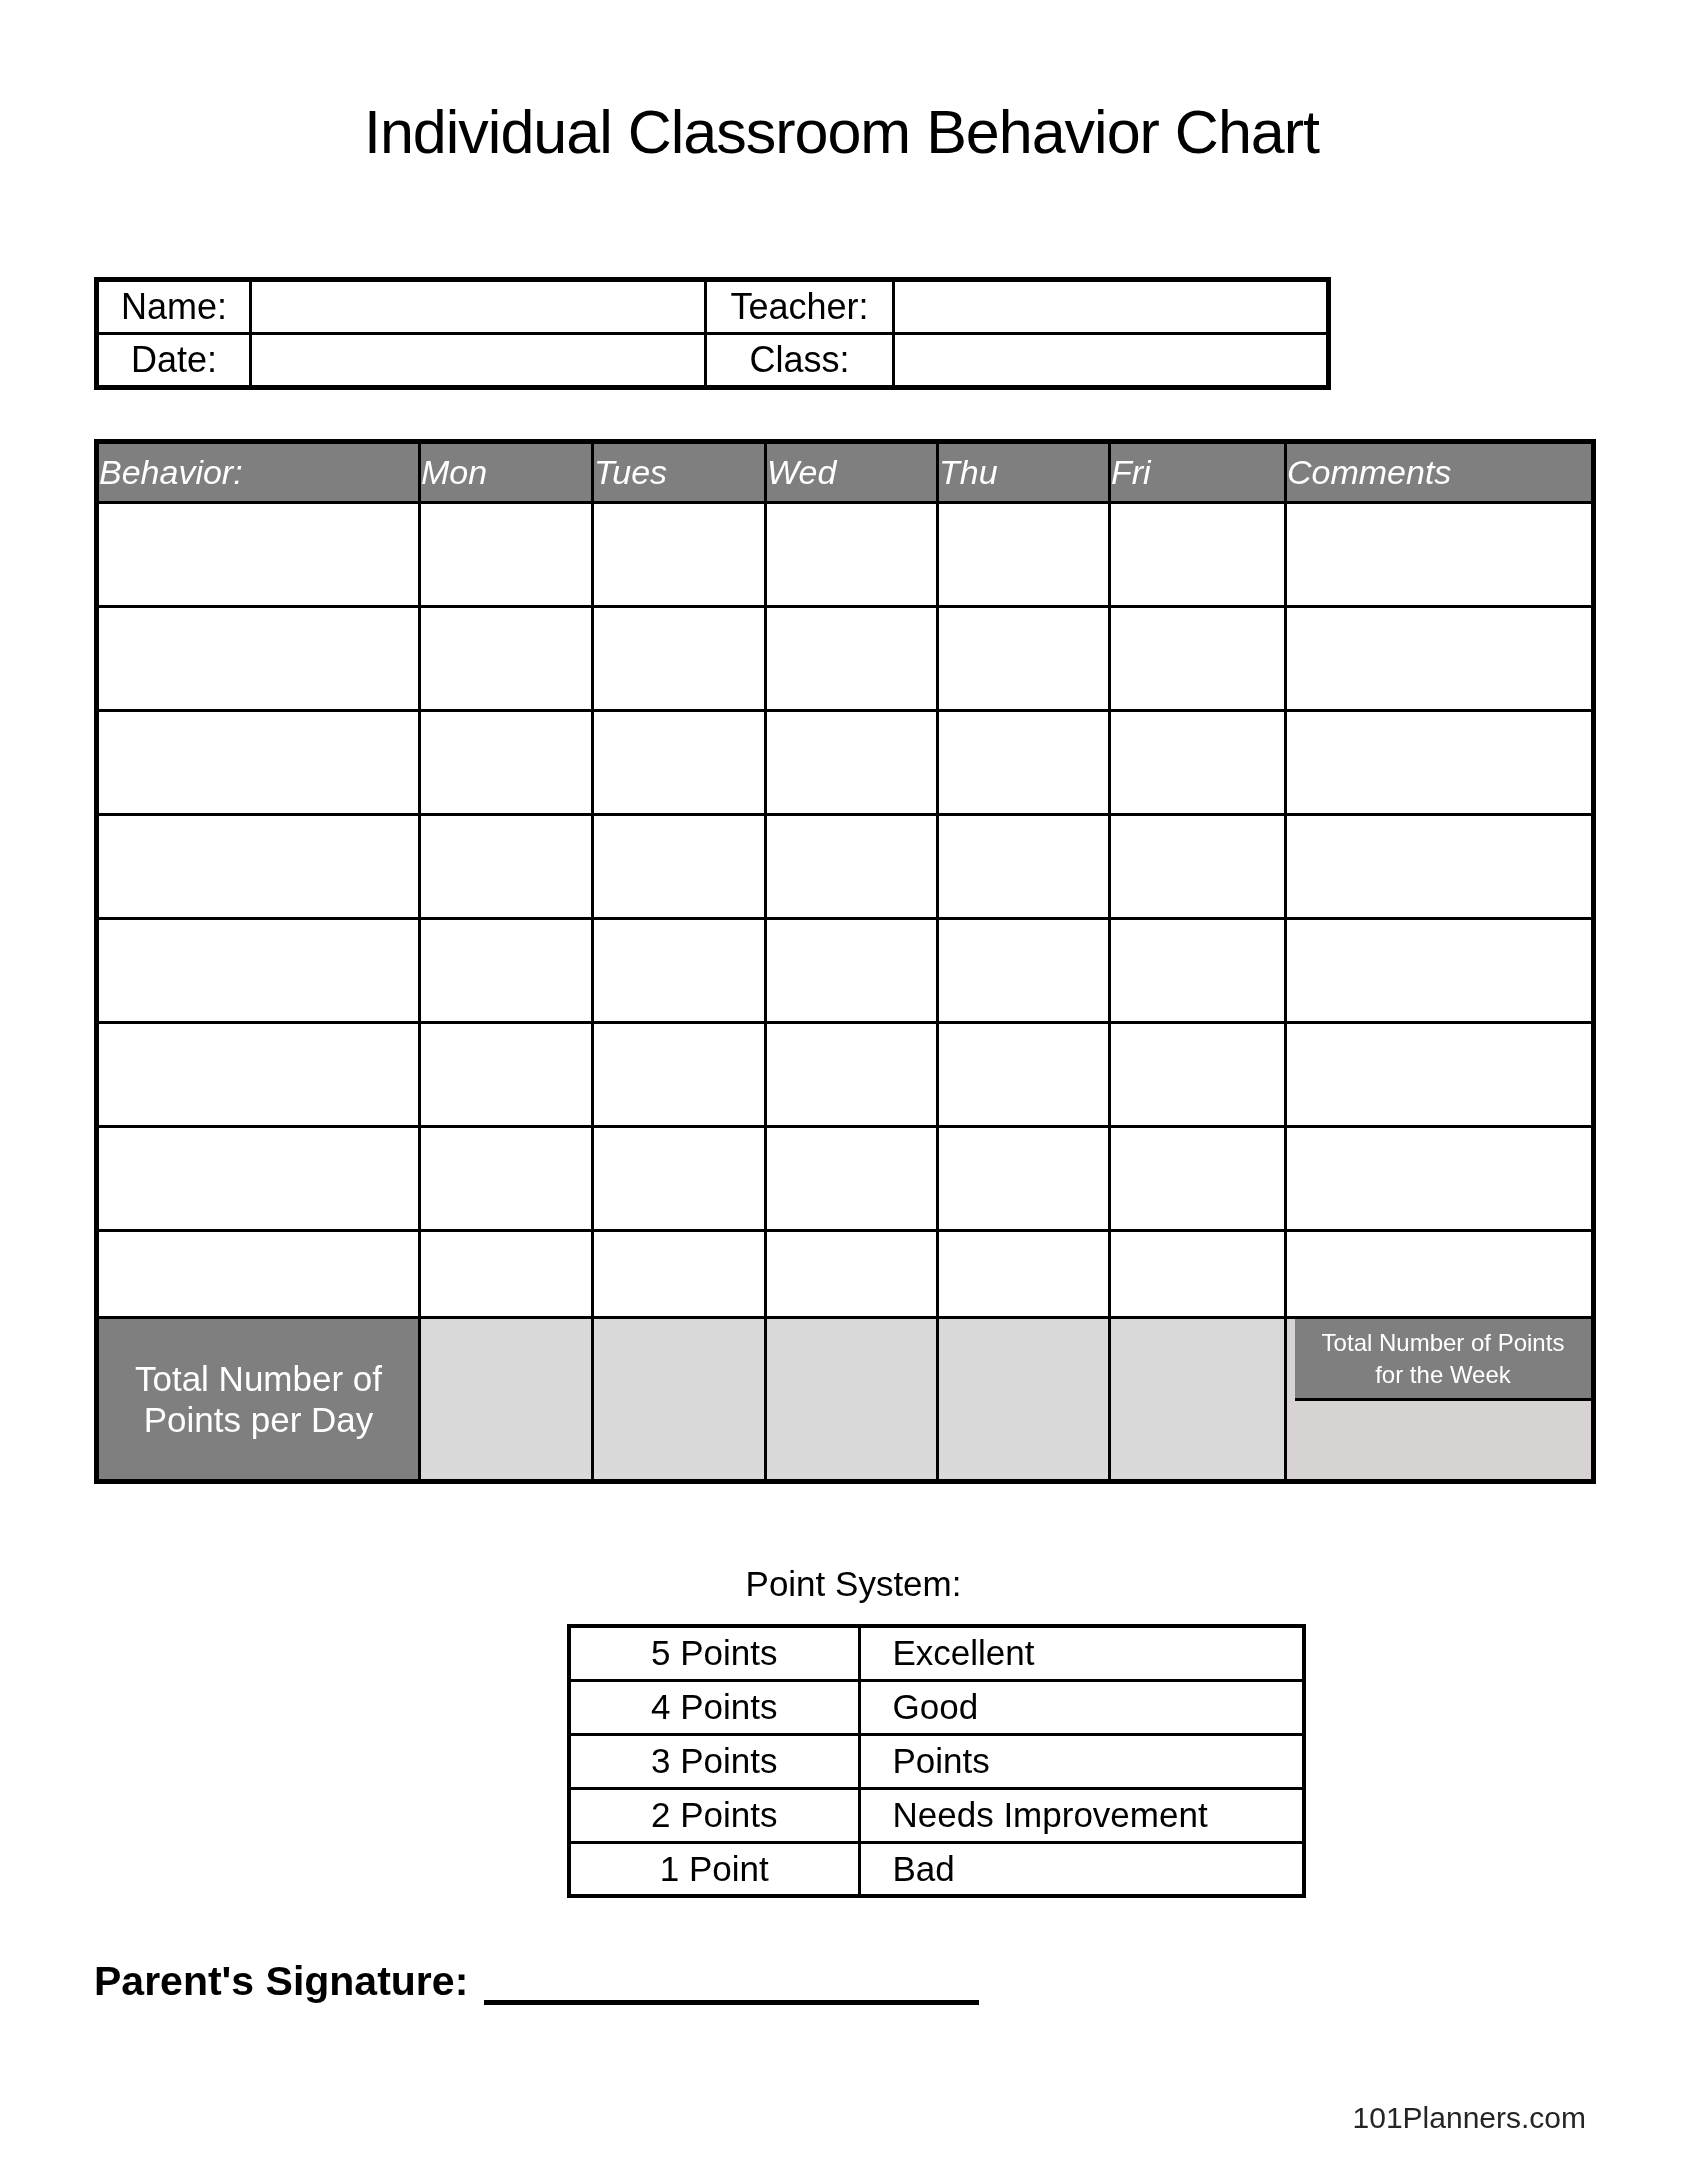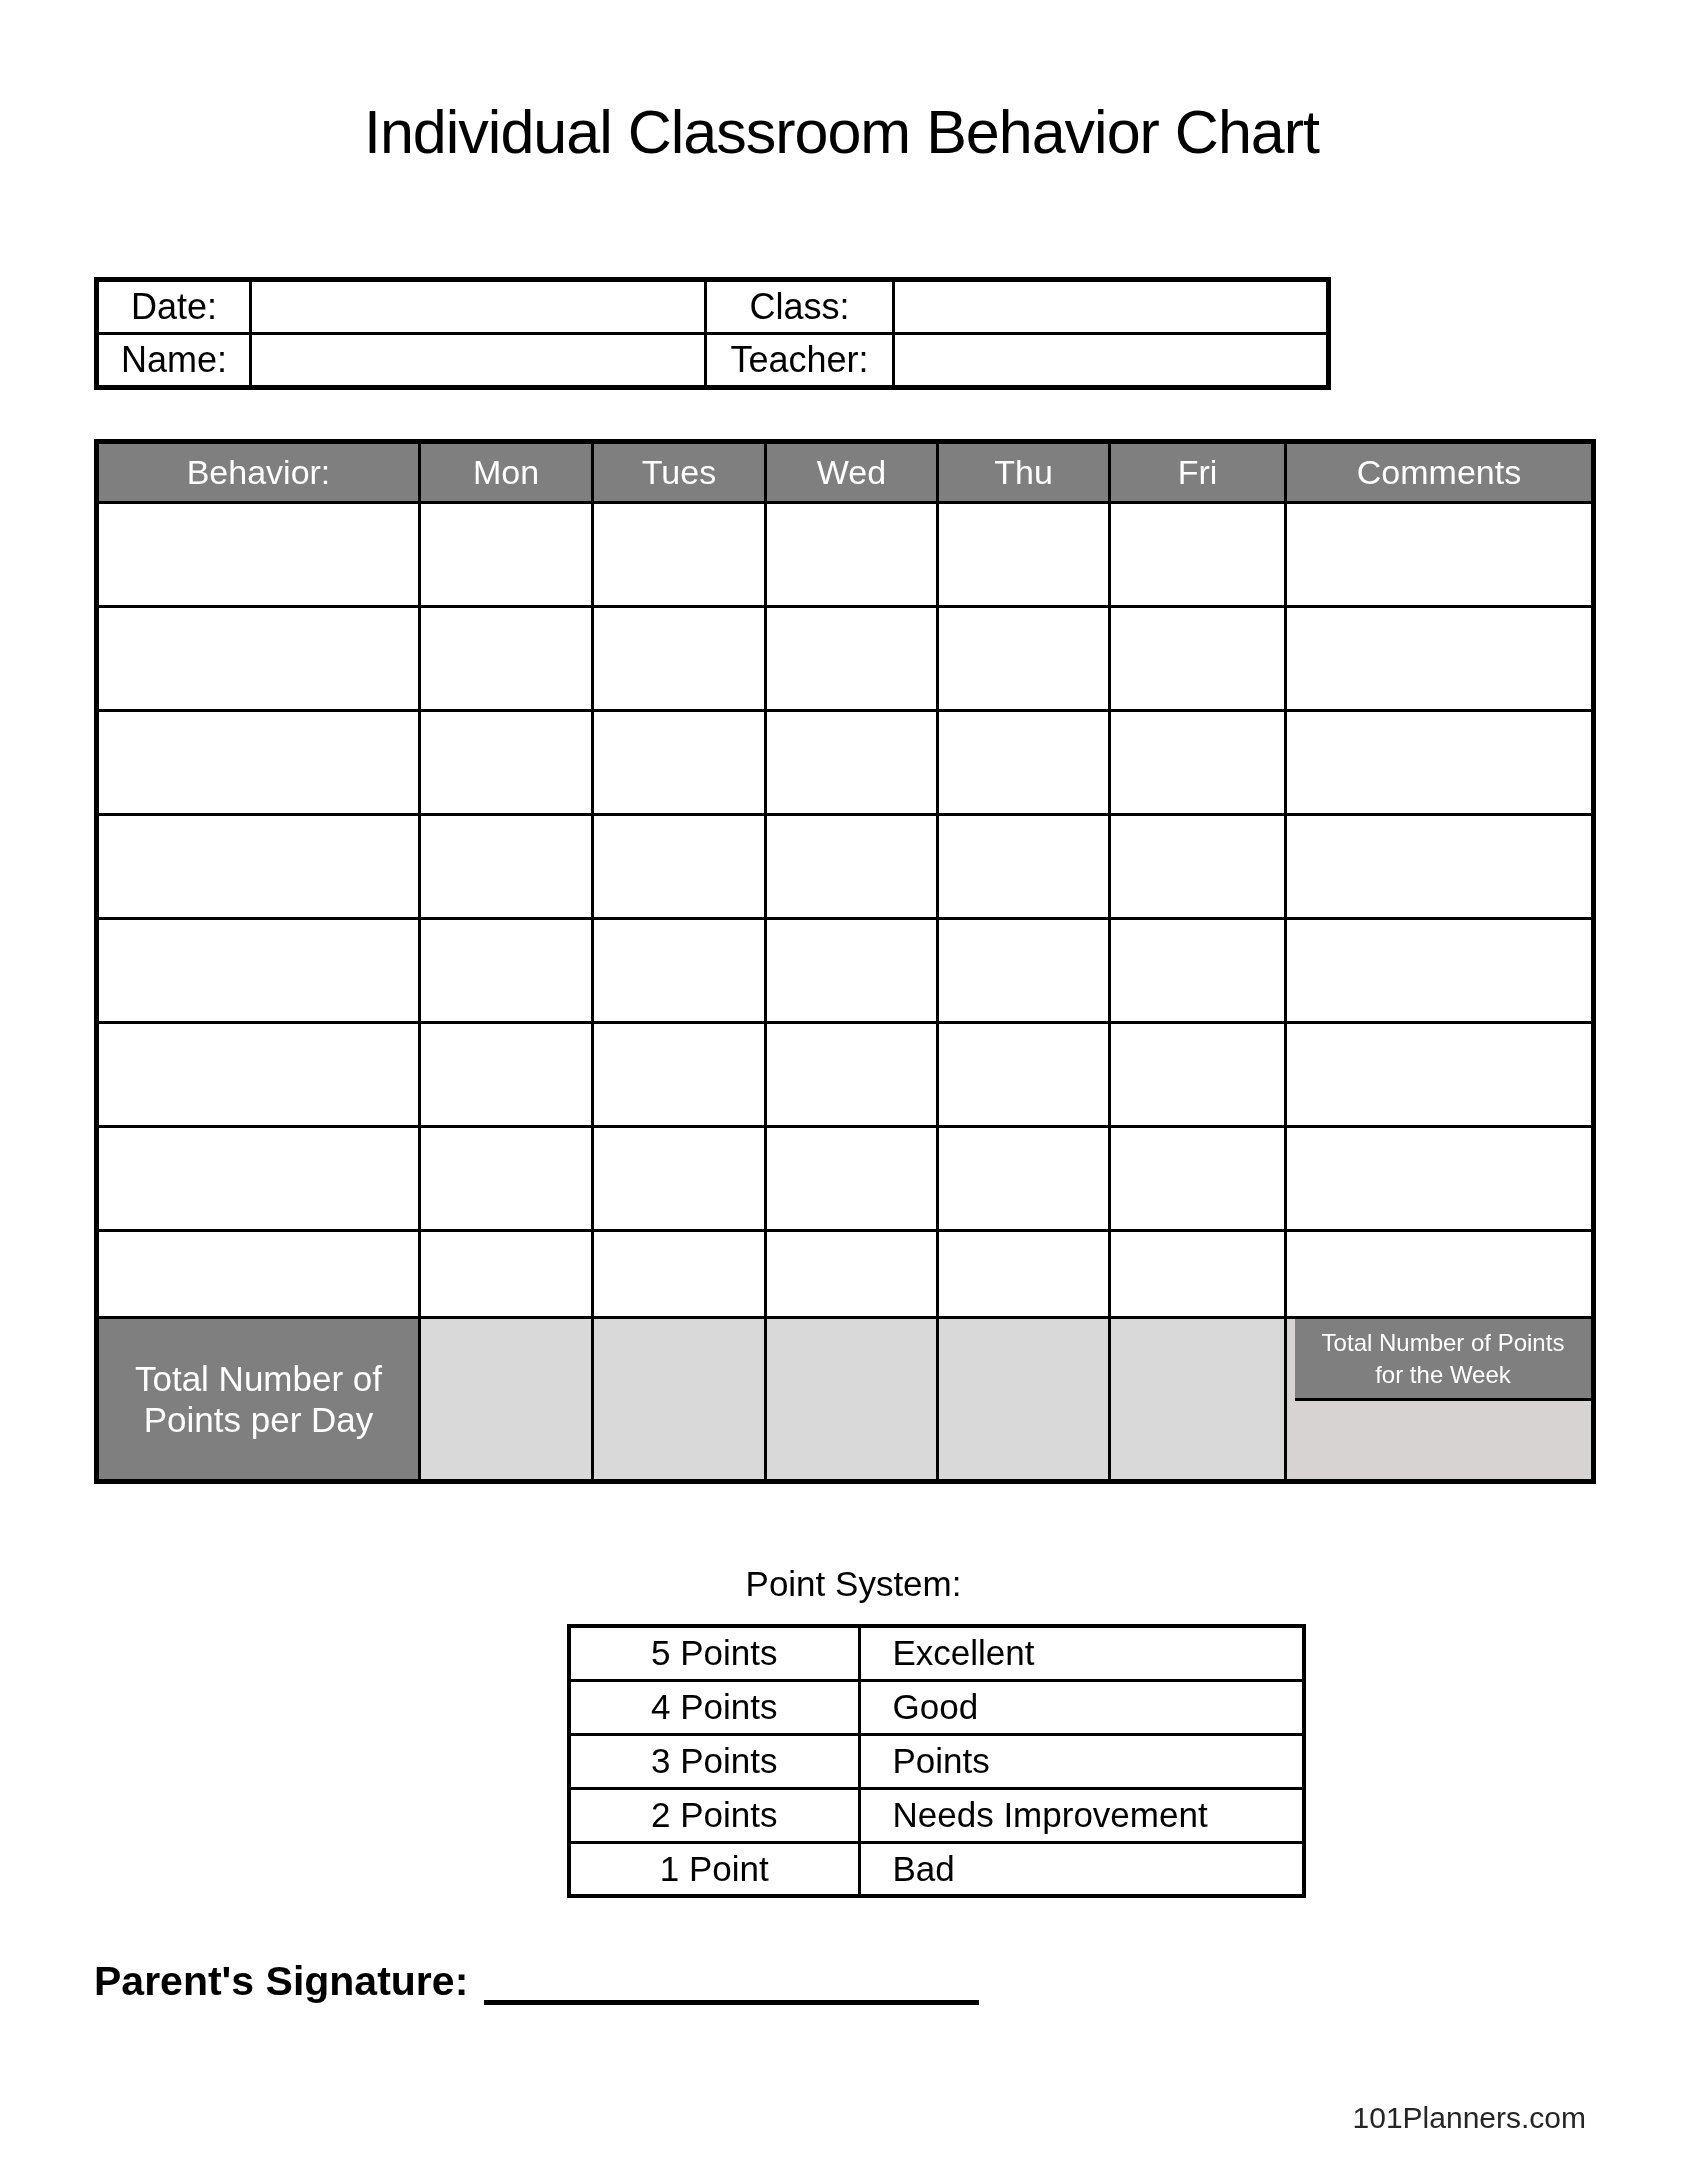--- a/index.html
+++ b/index.html
@@ -59,22 +59,23 @@
   .behavior-table th, .behavior-table td {
     border: 3px solid #000;
     padding: 0;
   }
   .behavior-table th {
     background: #7f7f7f;
     color: #ffffff;
     font-size: 34px;
     font-weight: 400;
     height: 61px;
-    text-align: center;
+    text-align: left;
     vertical-align: middle;
+    font-style: italic;
   }
   .behavior-table td.cell { height: 104px; background: #fff; }
   .behavior-table tr.short td.cell { height: 87px; }
 
   .behavior-table td.total-label {
     background: #7f7f7f;
     color: #fff;
     font-size: 35px;
     text-align: center;
     vertical-align: middle;
@@ -169,29 +170,29 @@
 
   <table class="info-table">
     <colgroup>
       <col style="width:154px">
         <col style="width:455px">
         <col style="width:188px">
         <col style="width:435px">
     </colgroup>
     <tbody>
       <tr>
+        <td class="lbl">Name:</td>
+        <td></td>
+        <td class="lbl">Teacher:</td>
+        <td></td>
+      </tr>
+      <tr>
         <td class="lbl">Date:</td>
         <td></td>
         <td class="lbl">Class:</td>
-        <td></td>
-      </tr>
-      <tr>
-        <td class="lbl">Name:</td>
-        <td></td>
-        <td class="lbl">Teacher:</td>
         <td></td>
       </tr>
     </tbody>
   </table>
 
   <table class="behavior-table">
     <colgroup>
       <col style="width:323px">
         <col style="width:173px">
         <col style="width:173px">

